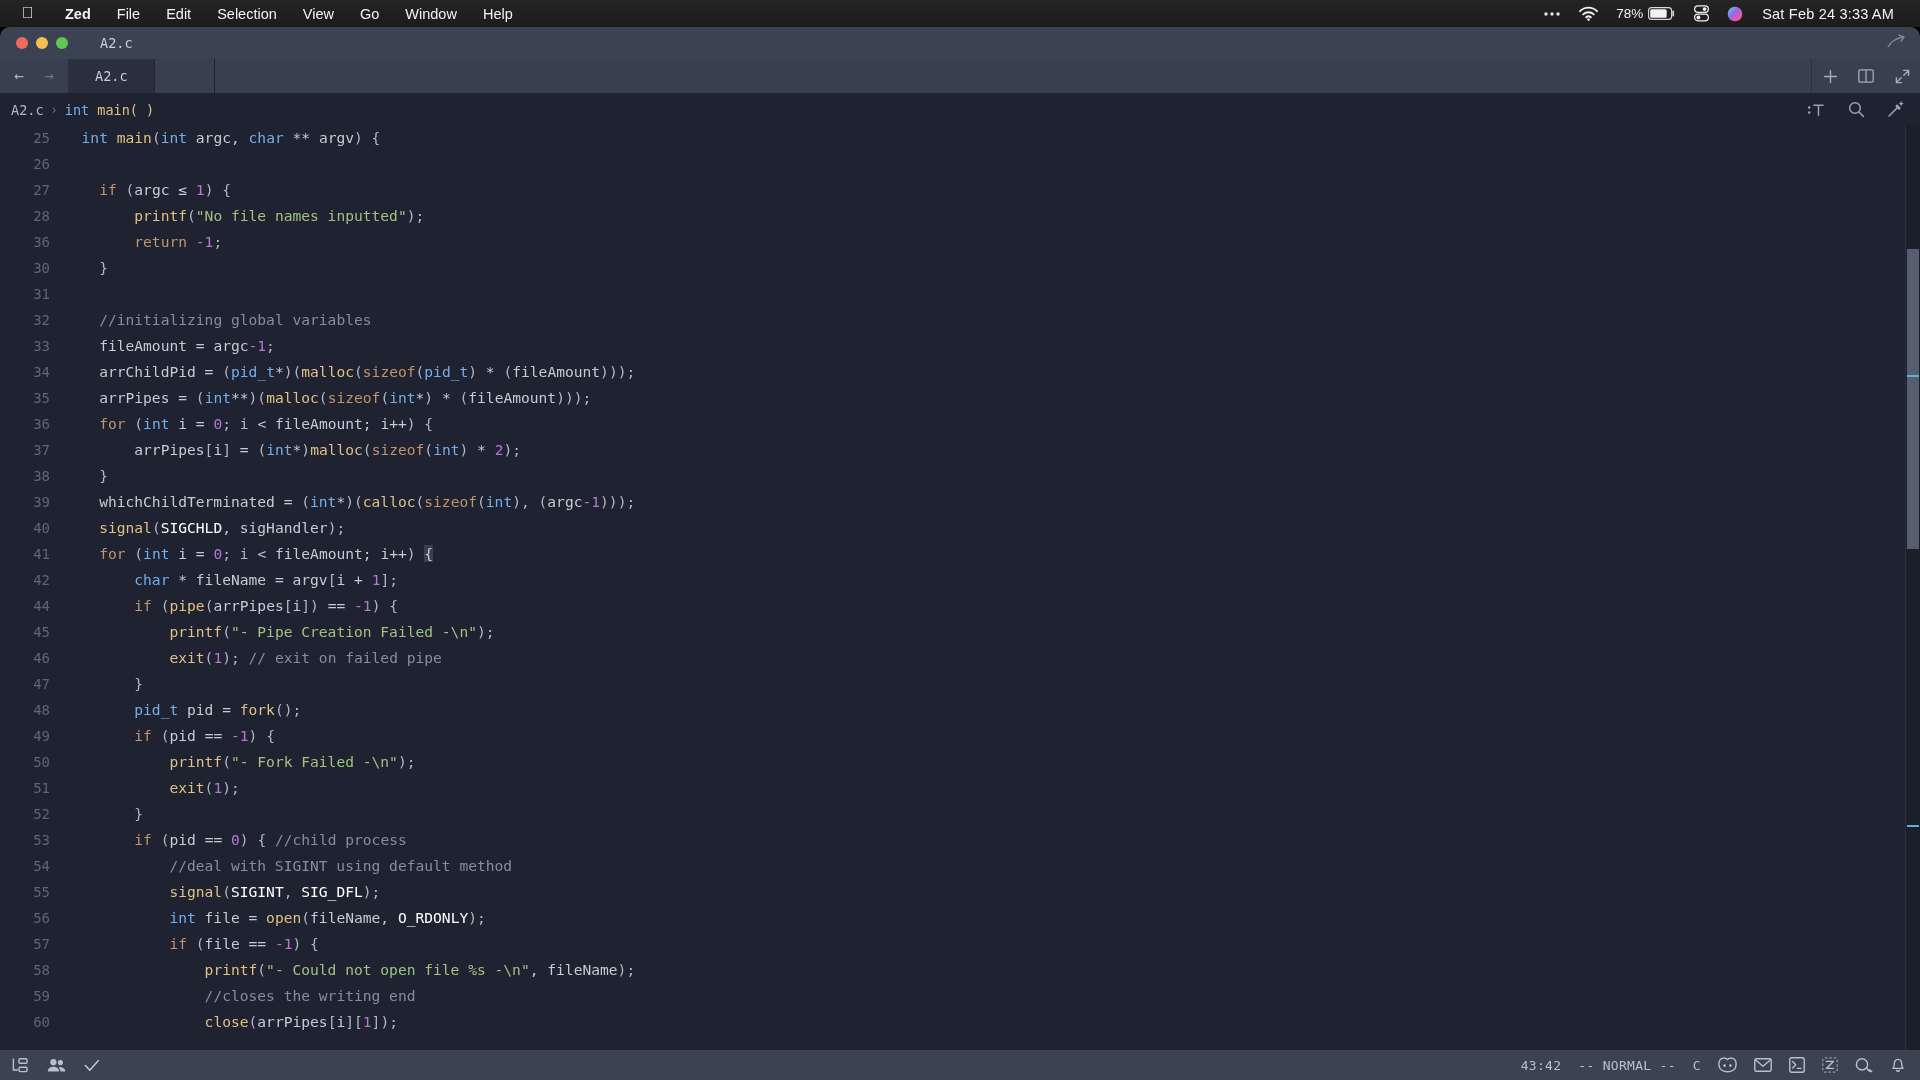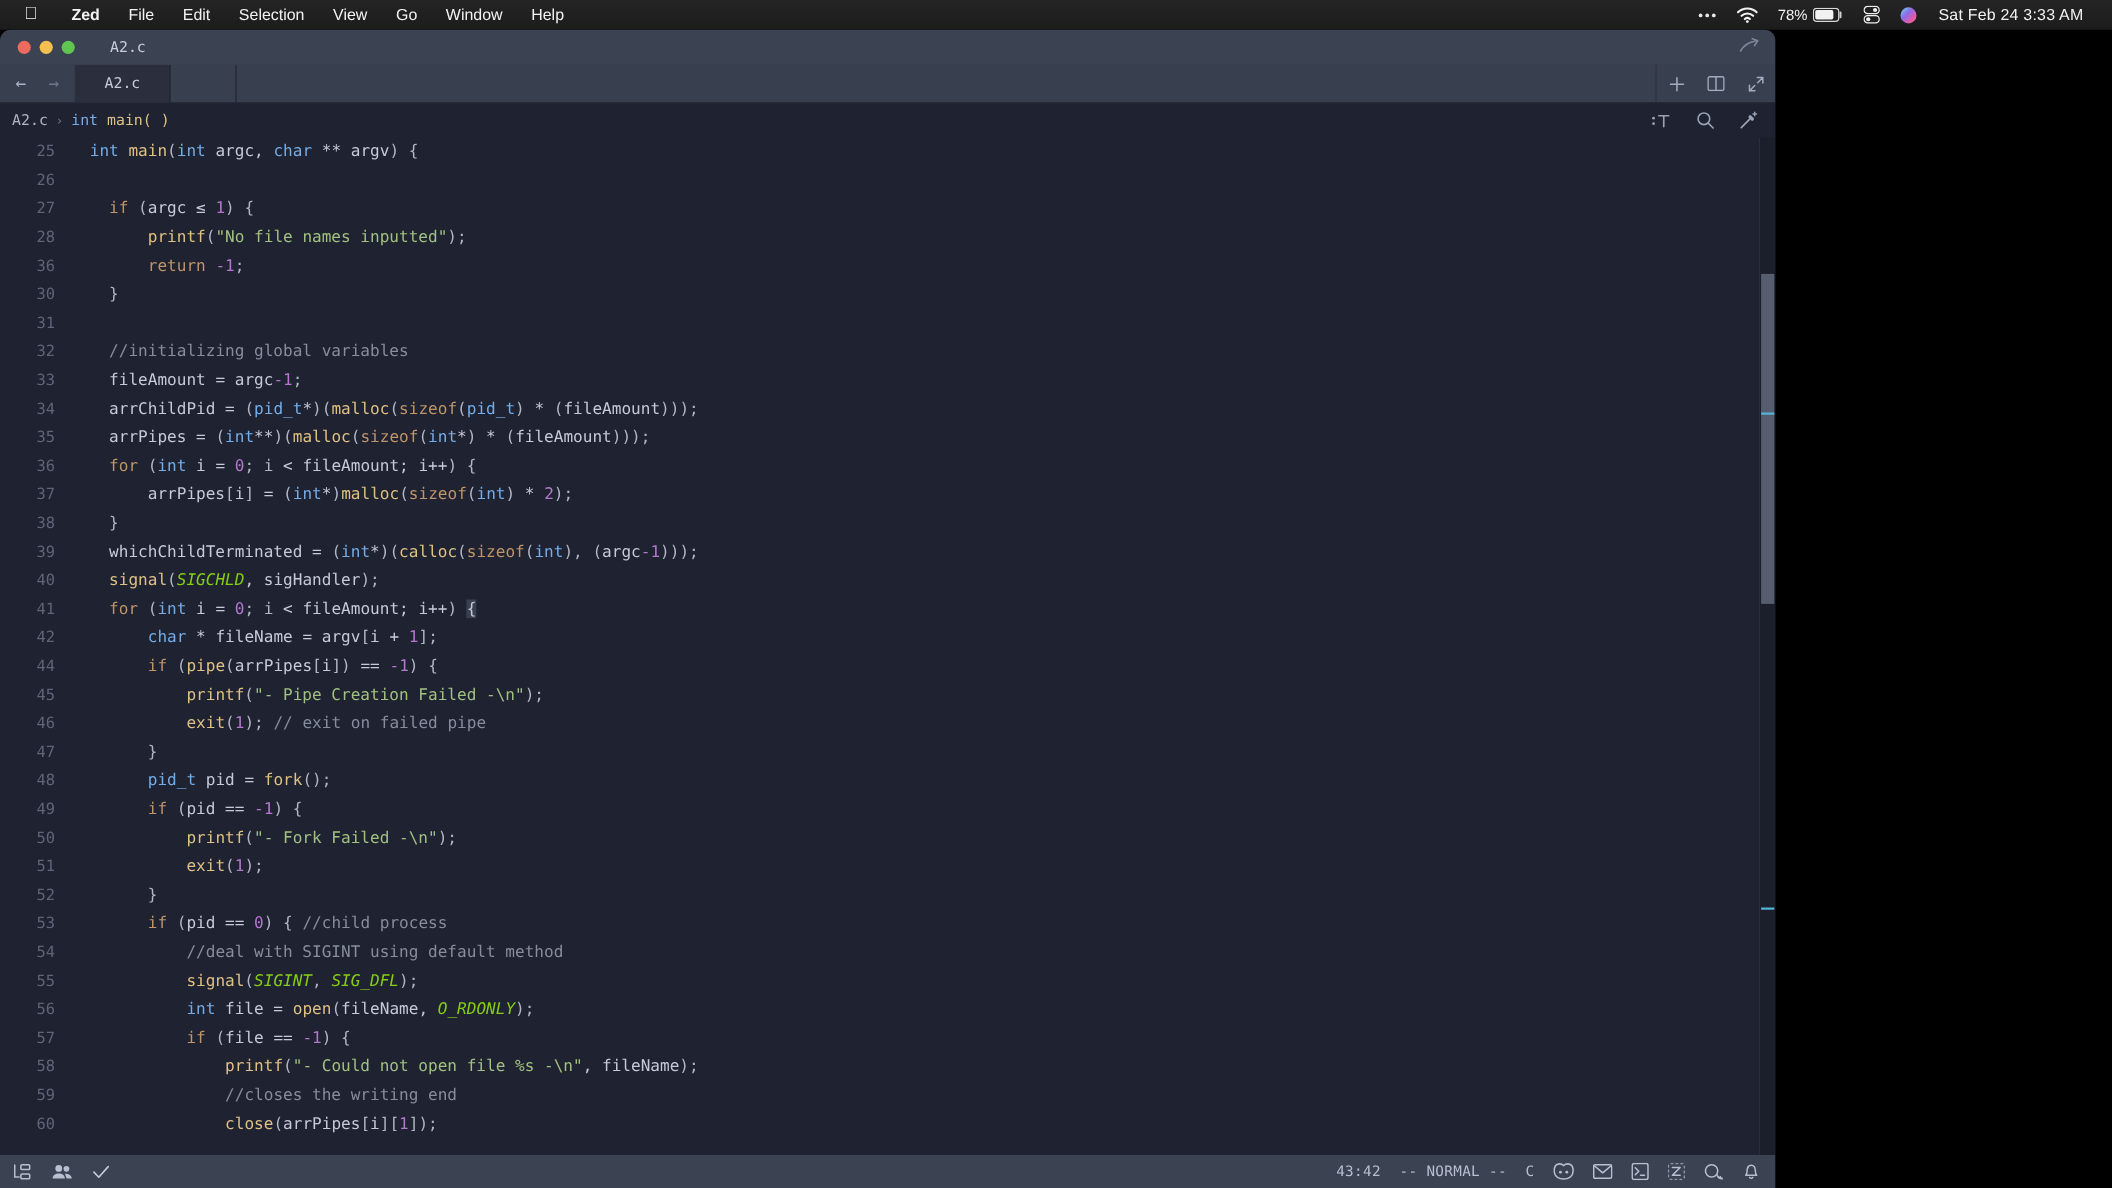--- a/index.html
+++ b/index.html
@@ -22,21 +22,21 @@
   #menubar .mi{ padding:0 13px; white-space:nowrap; }
   #menubar .mi.app{ font-weight:bold; }
   #menubar .spacer{ flex:1; }
   #menubar .ri{ padding:0 9px; display:flex; align-items:center;justify-content:center; }
   #menubar .clock{ padding-left:10px; padding-right:14px; letter-spacing:.2px; }
   .battpct{ font-size:13.5px; margin-right:5px; }
 
   
   #window{
     position:relative;
-    width:1614px; height:1053px;
+    width:1920px; height:1053px;
     background:#1f2230;
     border-radius:10px 10px 0 0;
     overflow:hidden;
     display:flex; flex-direction:column;
   }
 
   
   #titlebar{
     height:32px; background:#3b4252; flex:0 0 32px;
     display:flex; align-items:center; position:relative;
@@ -101,21 +101,21 @@
   .line.active .gutter{ color:#c3c9d8; }
   .code{ color:#c5cad6; }
 
   
   .kw{color:#bf956a;}      
   .ty{color:#74ade8;}      
   .fn{color:#dfc184;}      
   .str{color:#a1c181;}     
   .cm{color:#878d9e;}      
   .num{color:#b477cf;}     
-  .cst{color:#84cc16;font-style:italic;}     
+  .cst{color:#ffffff;}     
   .op{color:#c5cad6;}
   .pn{color:#b0b6c4;}
   .brkt{ background:#3a4052; }
 
   
   #vscroll{
     position:absolute; top:0; right:0; width:14px; height:100%;
     background:#1b1e2b;
   }
   #vscroll .thumb{

